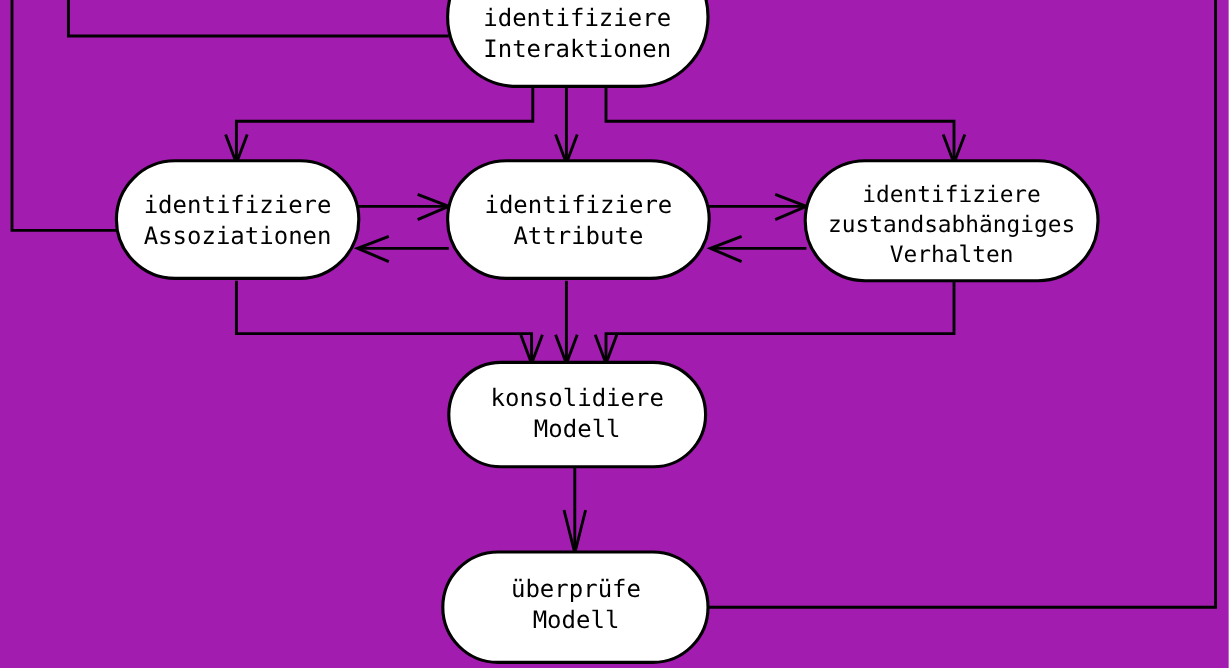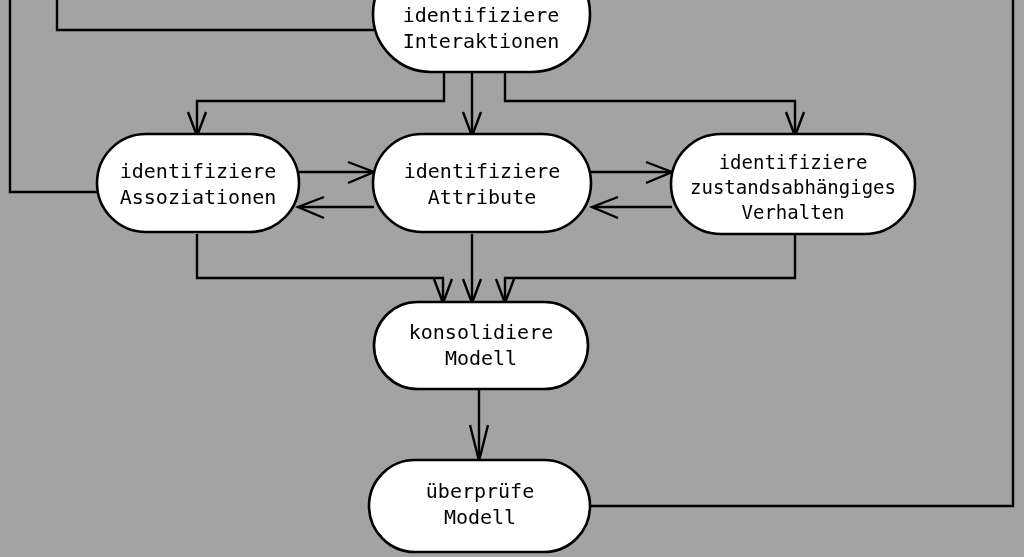--- a/index.html
+++ b/index.html
@@ -10,21 +10,21 @@
   body {
     width: 1024px;
     height: 557px;
     font-family: "DejaVu Sans Mono", monospace;
     overflow: hidden;
   }
   #diagram-root {
     position: relative;
     width: 1024px;
     height: 557px;
-    background: #a3a3a3;
+    background: #a21caf;
   }
   svg#flow {
     display: block;
     width: 1024px;
     height: 557px;
   }
   .node-shape {
     fill: #ffffff;
     stroke: #000000;
     stroke-width: 2.6;

